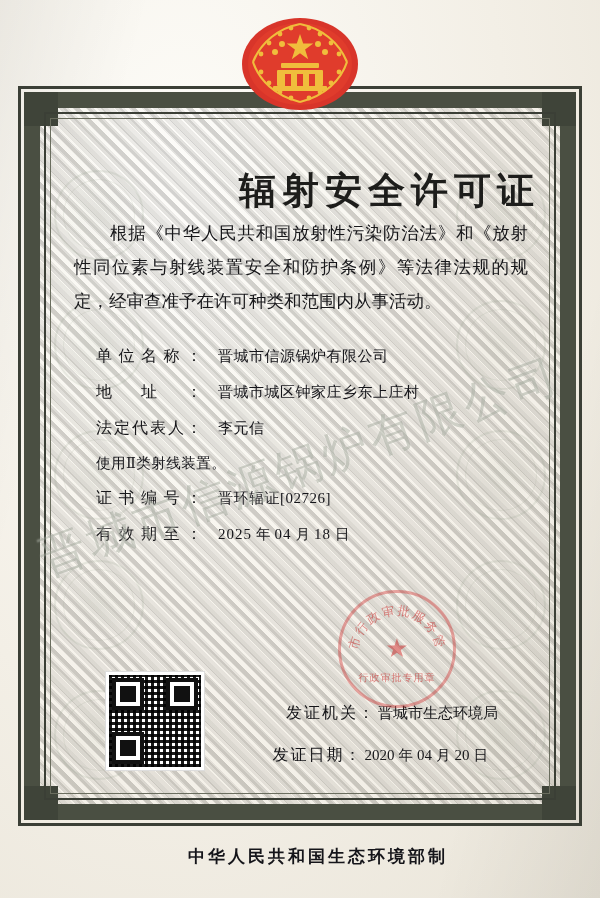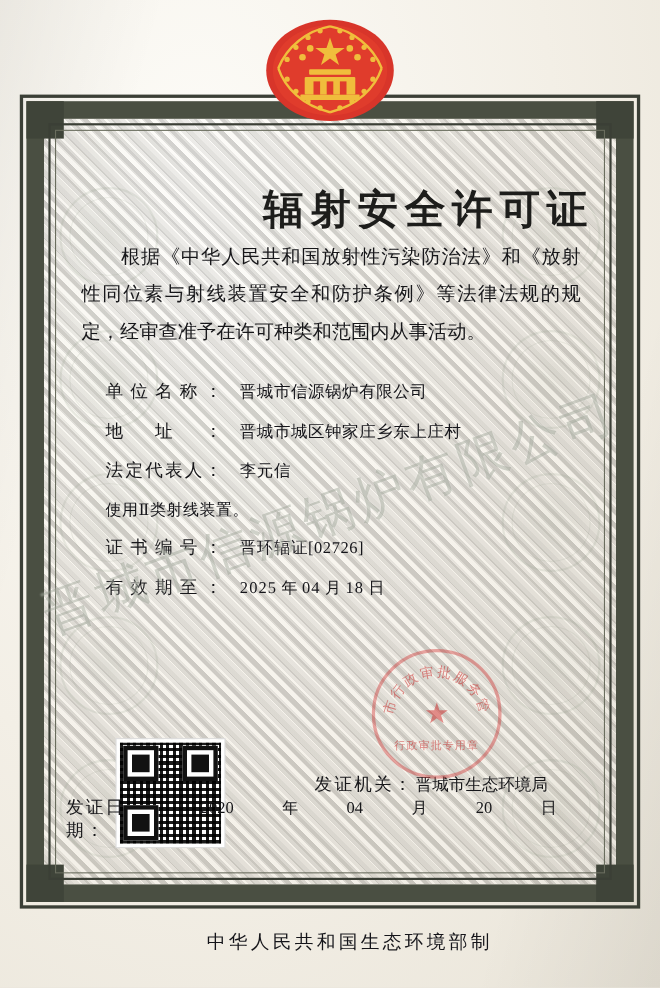--- a/index.html
+++ b/index.html
@@ -158,22 +158,22 @@
   .qr .q i{position:absolute;inset:4px;background:#111;display:block;}
   .qr .q1{left:3px;top:3px;}
   .qr .q2{right:3px;top:3px;}
   .qr .q3{left:3px;bottom:3px;}
 
   .issuer{
     position:absolute;right:42px;bottom:62px;
     display:flex;align-items:baseline;font-size:16px;color:#17171a;margin-top:37px;
   }
   .issuedate{
-    position:absolute;right:30px;bottom:20px;
-    display:flex;align-items:baseline;font-size:16px;color:#17171a;gap:40px;
+    position:absolute;right:48px;bottom:20px;
+    display:flex;align-items:baseline;font-size:16px;color:#17171a;
   }
   .issuer .lbl2,.issuedate .lbl2{letter-spacing:2px;margin-right:2px;}
   .issuer .v,.issuedate .v{font-size:15px;}
 
   
   .seal{
     position:absolute;right:84px;bottom:78px;
     width:112px;height:112px;border-radius:50%;
     border:3px solid rgba(205,40,40,.55);
     z-index:7;pointer-events:none;
@@ -193,21 +193,21 @@
   .seal .bar{
     position:absolute;left:50%;bottom:20px;transform:translateX(-50%);
     font-size:10px;color:rgba(200,35,35,.75);white-space:nowrap;letter-spacing:1px;
   }
 
   
   .footer{
     position:absolute;left:0;right:0;bottom:30px;
     text-align:center;
     font-size:17px;letter-spacing:3px;color:#15151a;
-    font-weight:400;
+    font-weight:700;
     z-index:6;
     padding-left:36px;
   }
 </style>
 </head>
 <body>
 
 <div id="cert">
 
   <div class="frame-outer"></div>

